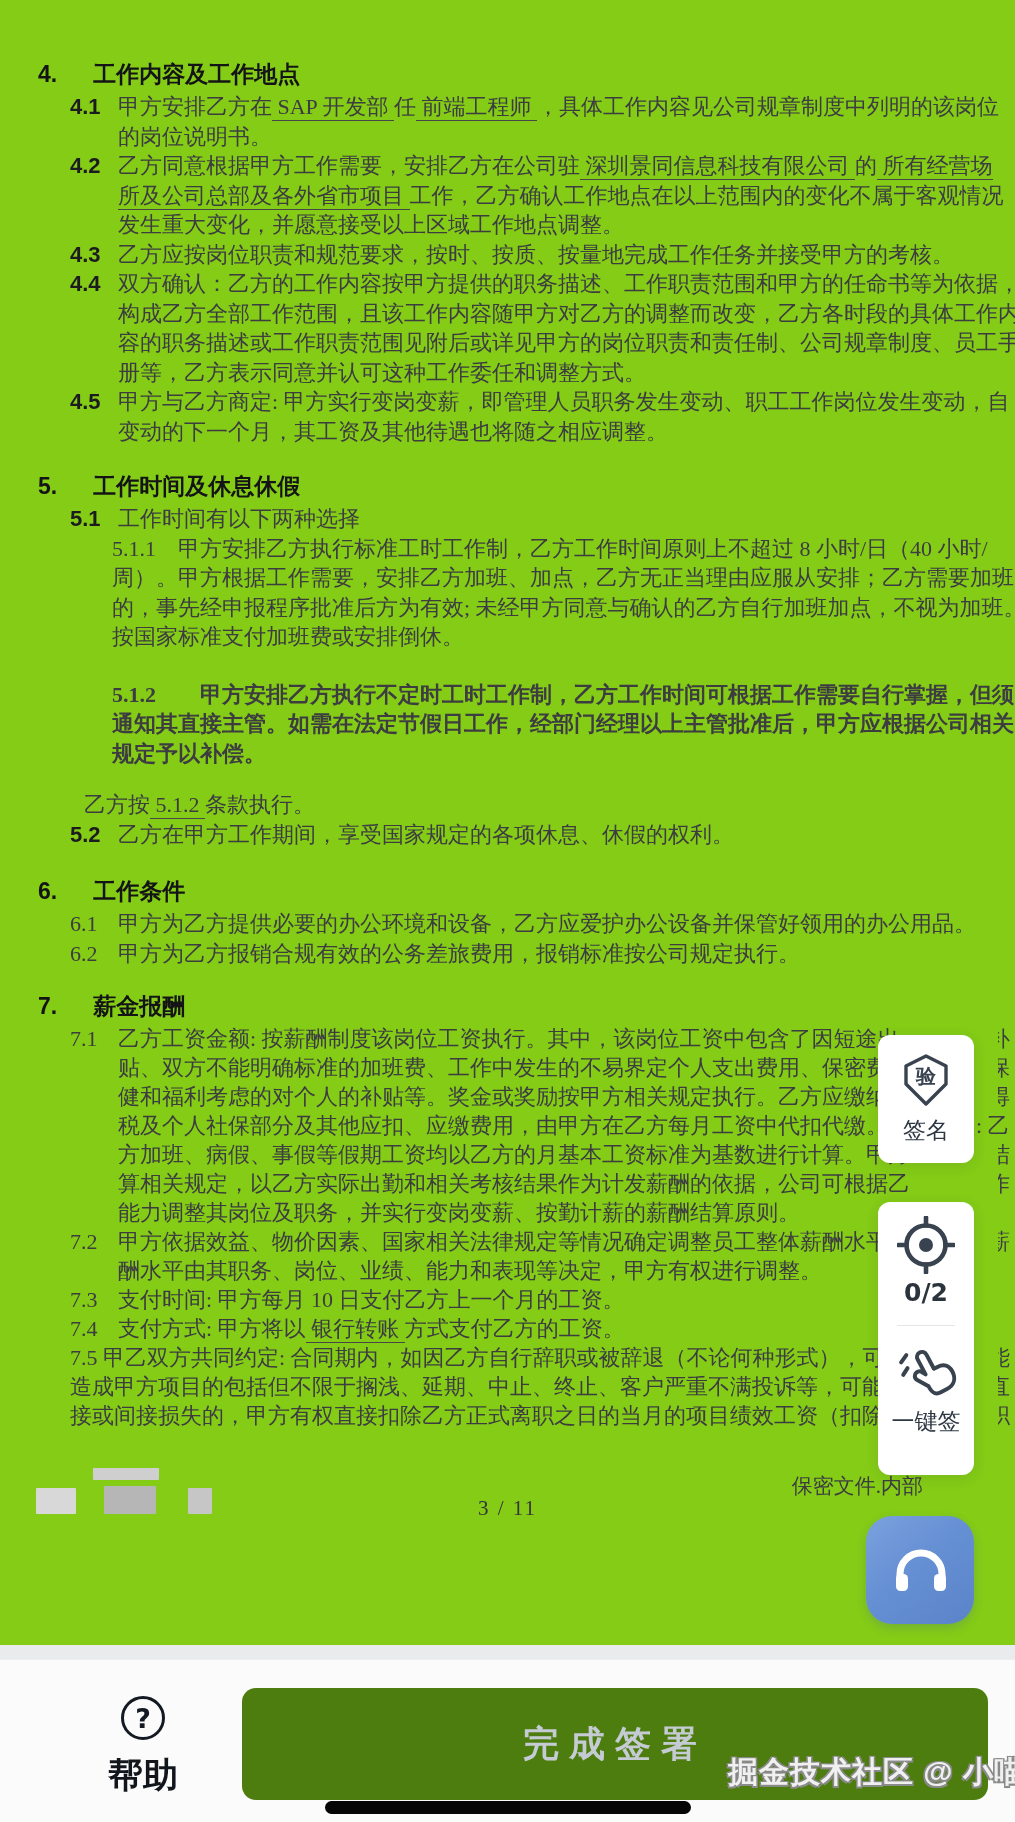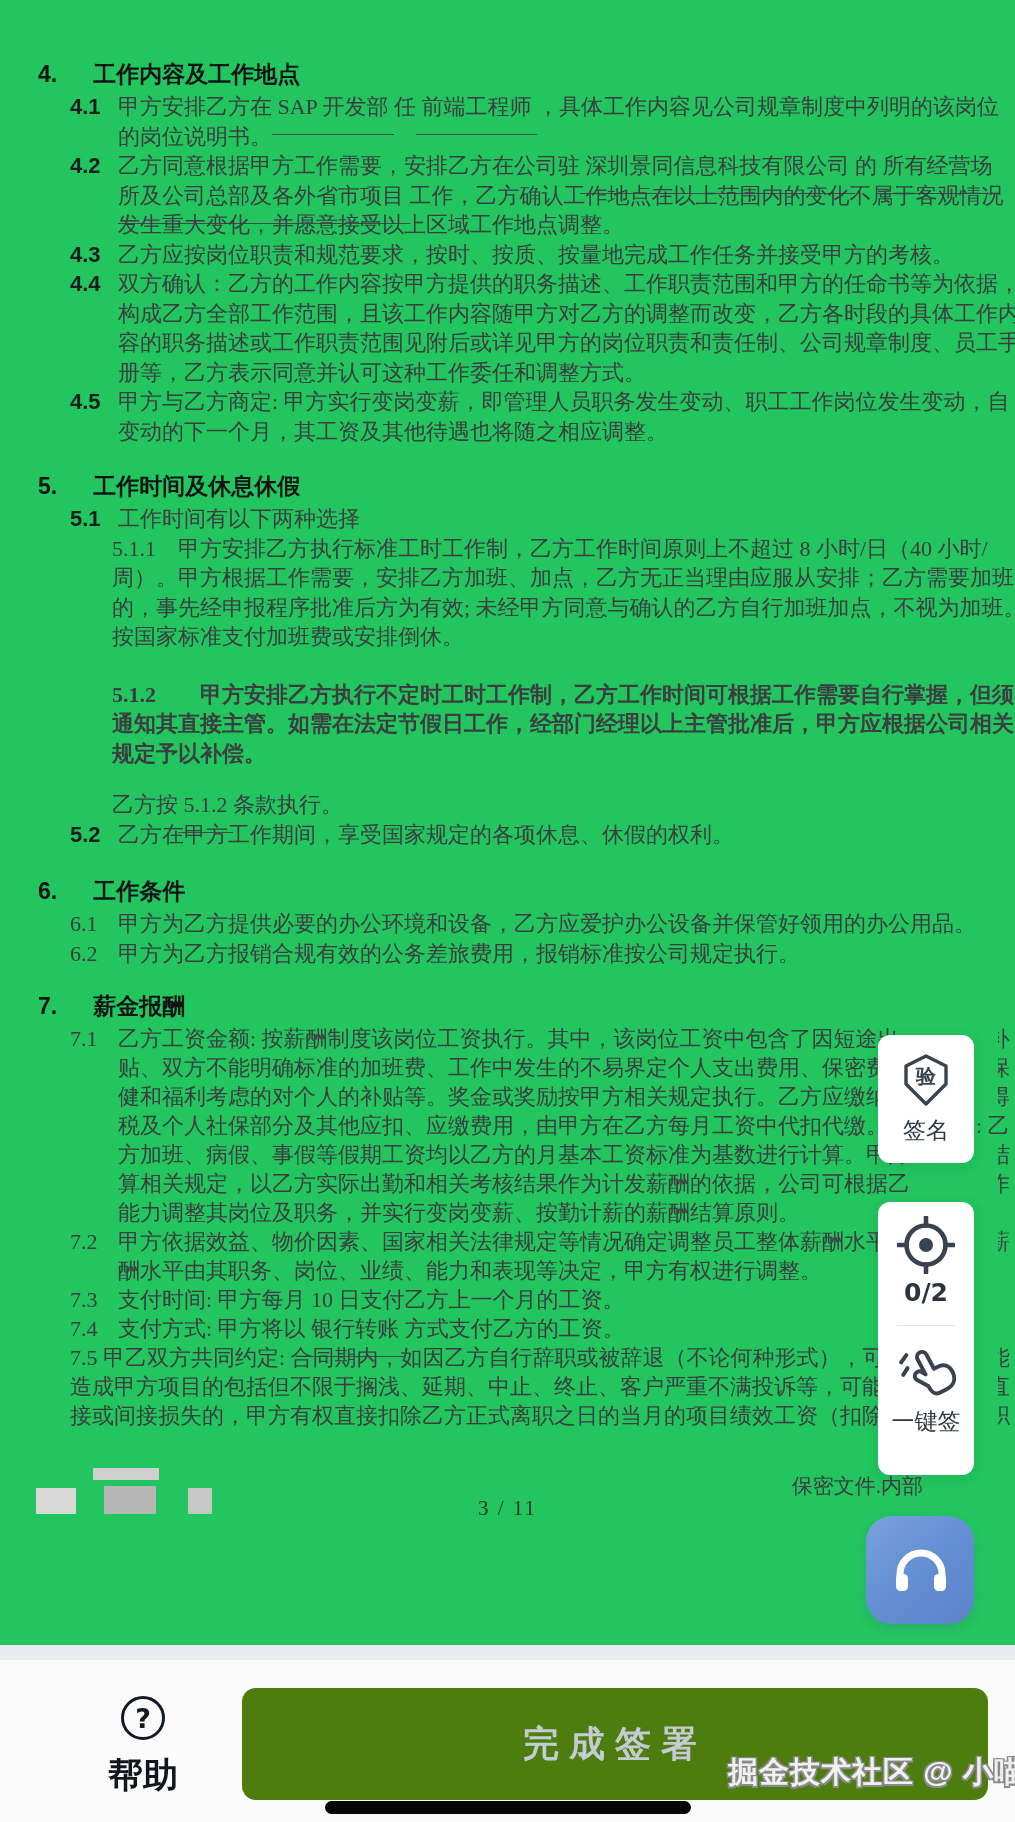--- a/index.html
+++ b/index.html
@@ -4,43 +4,43 @@
 <style>
   html,body{margin:0;padding:0;}
   body{
     width:1015px;height:1822px;position:relative;overflow:hidden;
     background:#e9ebed;
     font-family:"Liberation Sans","DejaVu Sans",sans-serif;
   }
   
   .page{
     position:absolute;left:0;top:0;width:1015px;height:1645px;
-    background:#22c55e;
+    background:#84cc16;
   }
   #doc{
     position:absolute;left:0;top:0;right:0;
     padding-top:56px;
     font-family:"Liberation Serif","DejaVu Serif",serif;
     font-size:22px;color:#3c3c41;
   }
   .sec{
     margin-left:38px;height:36px;line-height:36px;
     font-family:"Liberation Sans","DejaVu Sans",sans-serif;
     font-weight:bold;font-size:23px;color:#141417;white-space:nowrap;
   }
   .sec .st{margin-left:36px;}
   .hang{position:relative;margin-left:118px;}
   .num{position:absolute;left:-48px;top:0;height:29.5px;line-height:29.5px;}
   .bn{font-family:"Liberation Sans","DejaVu Sans",sans-serif;font-weight:bold;color:#1c1c20;}
   .sub{margin-left:112px;}
-  .choice{margin-left:112px;}
+  .choice{margin-left:84px;}
   .flush{margin-left:70px;position:relative;}
   .dl{position:relative;height:29.5px;line-height:29.5px;white-space:nowrap;}
   .s7 .dl,.s7 .num{height:29px;line-height:29px;}
-  .u{border-bottom:1.6px solid #46464b;padding-bottom:15px;}
+  .u{border-bottom:1.6px solid #46464b;padding-bottom:1px;}
   .edge{
     position:absolute;right:5px;top:0;width:12px;overflow:hidden;
     direction:rtl;text-align:right;
   }
   
   .confidential{
     position:absolute;right:92px;top:1472px;
     font-family:"Liberation Serif","DejaVu Serif",serif;
     font-size:21px;color:#3c3c41;
   }

